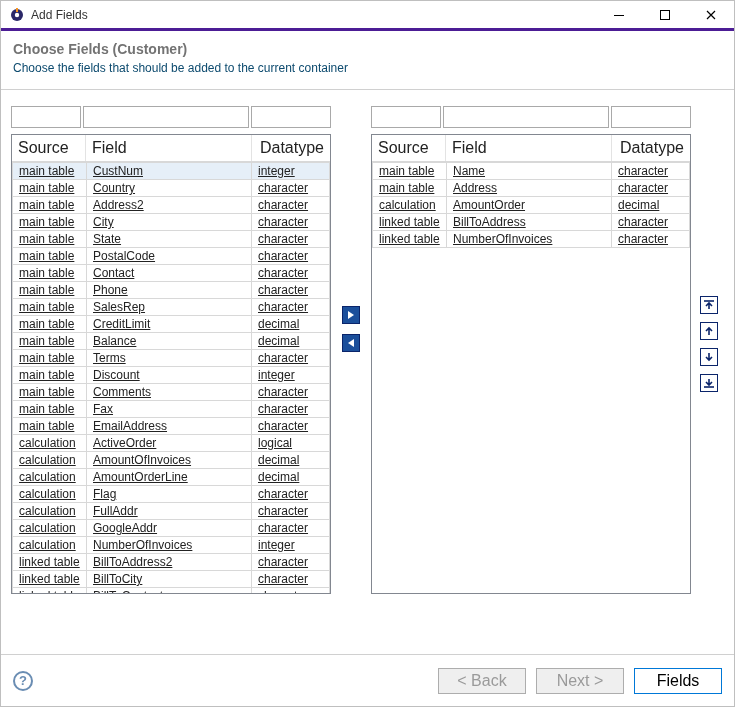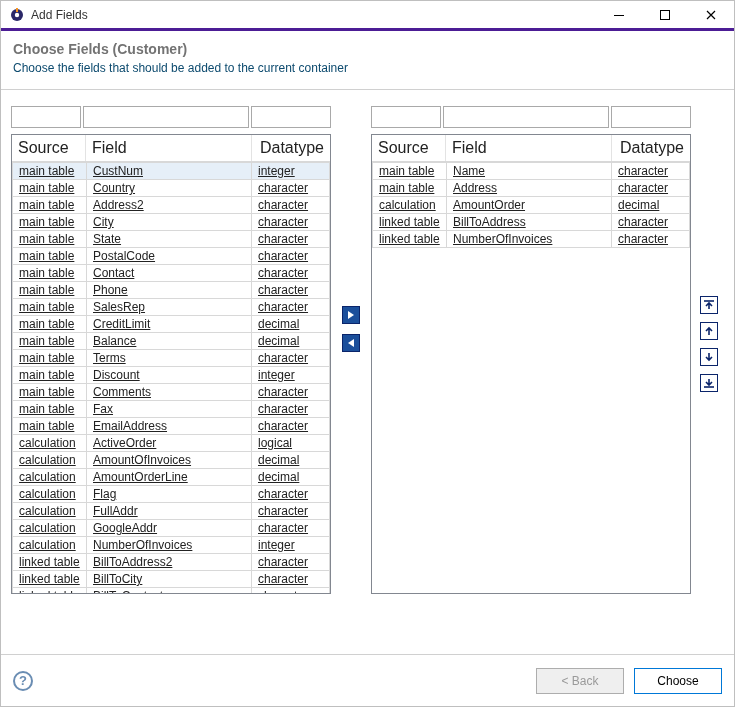--- a/index.html
+++ b/index.html
@@ -35,21 +35,21 @@
   .col-typ { width:78px;}
   .move-col { width:28px; display:flex; flex-direction:column; align-items:center; justify-content:center; gap:10px; margin-top:200px;}
   .move-btn { width:18px; height:18px; border:1px solid #0a246a; background:#1b4f9b; display:flex; align-items:center; justify-content:center; cursor:pointer;}
   .move-btn svg { fill:#fff; }
   .order-col { width:24px; display:flex; flex-direction:column; gap:8px; margin-top:190px; margin-left:auto; padding-right:2px;}
   .order-btn { width:18px; height:18px; border:1px solid #0a246a; background:#fff; display:flex; align-items:center; justify-content:center; cursor:pointer;}
   .order-btn svg { stroke:#0a246a; fill:none; stroke-width:1.6;}
   .footer { height:52px; border-top:1px solid #d0d0d0; display:flex; align-items:center; padding:0 12px; gap:10px;}
   .help-icon { width:20px; height:20px; border:2px solid #6a8db3; border-radius:50%; color:#6a8db3; display:flex; align-items:center; justify-content:center; font-size:13px; font-weight:bold; cursor:pointer;}
   .footer-spacer{flex:1;}
-  .wiz-btn { min-width:88px; height:26px; border:1px solid #adadad; background:#e1e1e1; font-family:inherit; font-size:12px; cursor:pointer;}
+  .wiz-btn { min-width:88px; height:26px; border:1px solid #adadad; background:#e1e1e1; font-family:inherit; font-size:16px; cursor:pointer;}
   .wiz-btn:disabled { color:#9a9a9a; background:#efefef; cursor:default;}
   .wiz-btn.primary { border:1px solid #0078d7; background:#fff; color:#000;}
   
   .grid-body::-webkit-scrollbar{width:17px;}
   .grid-body::-webkit-scrollbar-track{background:#f0f0f0;}
   .grid-body::-webkit-scrollbar-thumb{background:#c2c2c2;border:1px solid #a9a9a9;}
 </style>
 </head>
 <body>
 
@@ -334,16 +334,17 @@
           </svg>
       </div>
     </div>
 
   </div>
 
   <div class="footer">
     <div class="help-icon">?</div>
     <div class="footer-spacer"></div>
     <button class="wiz-btn" disabled="">&lt; Back</button>
-    <button class="wiz-btn primary">Choose</button>
+    <button class="wiz-btn" disabled="">Next &gt;</button>
+    <button class="wiz-btn primary">Fields</button>
   </div>
 
 </div>
 
 </body></html>

